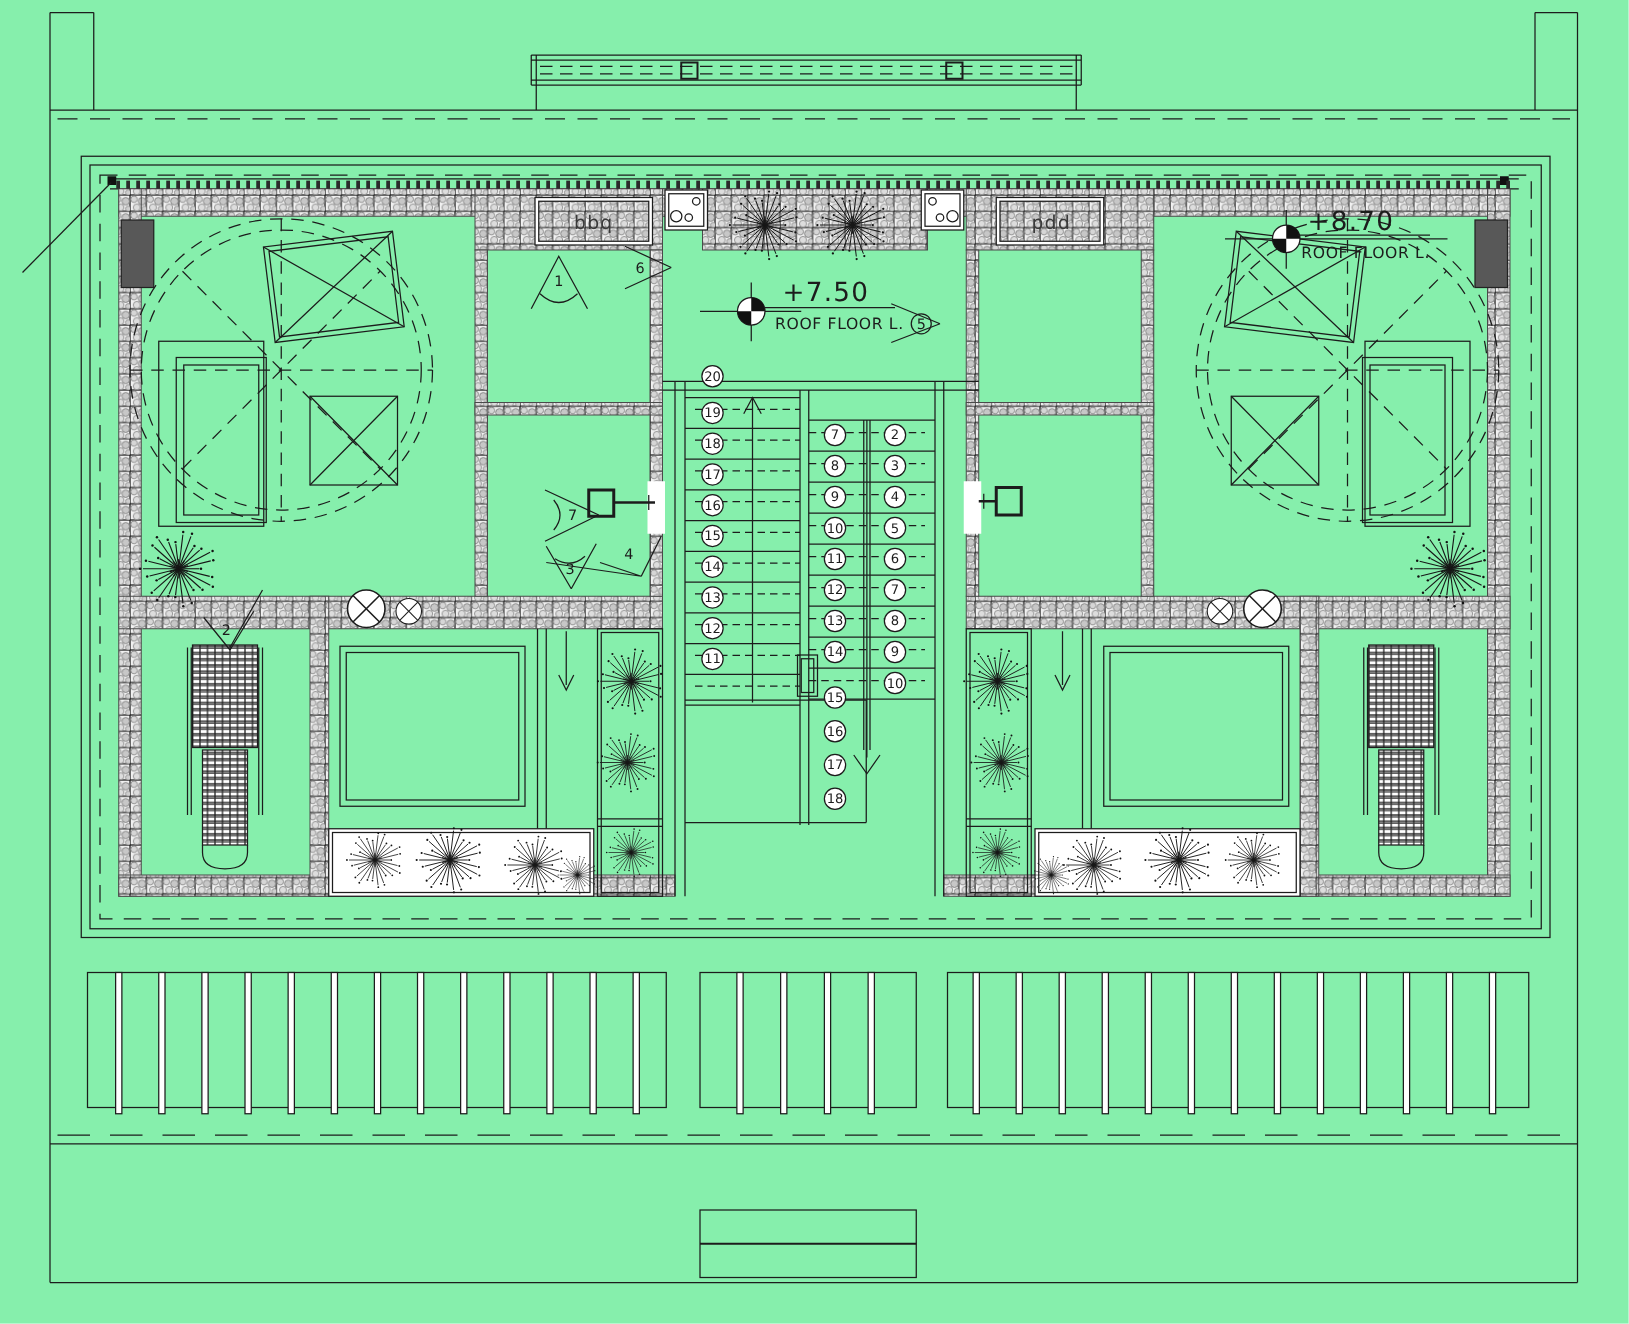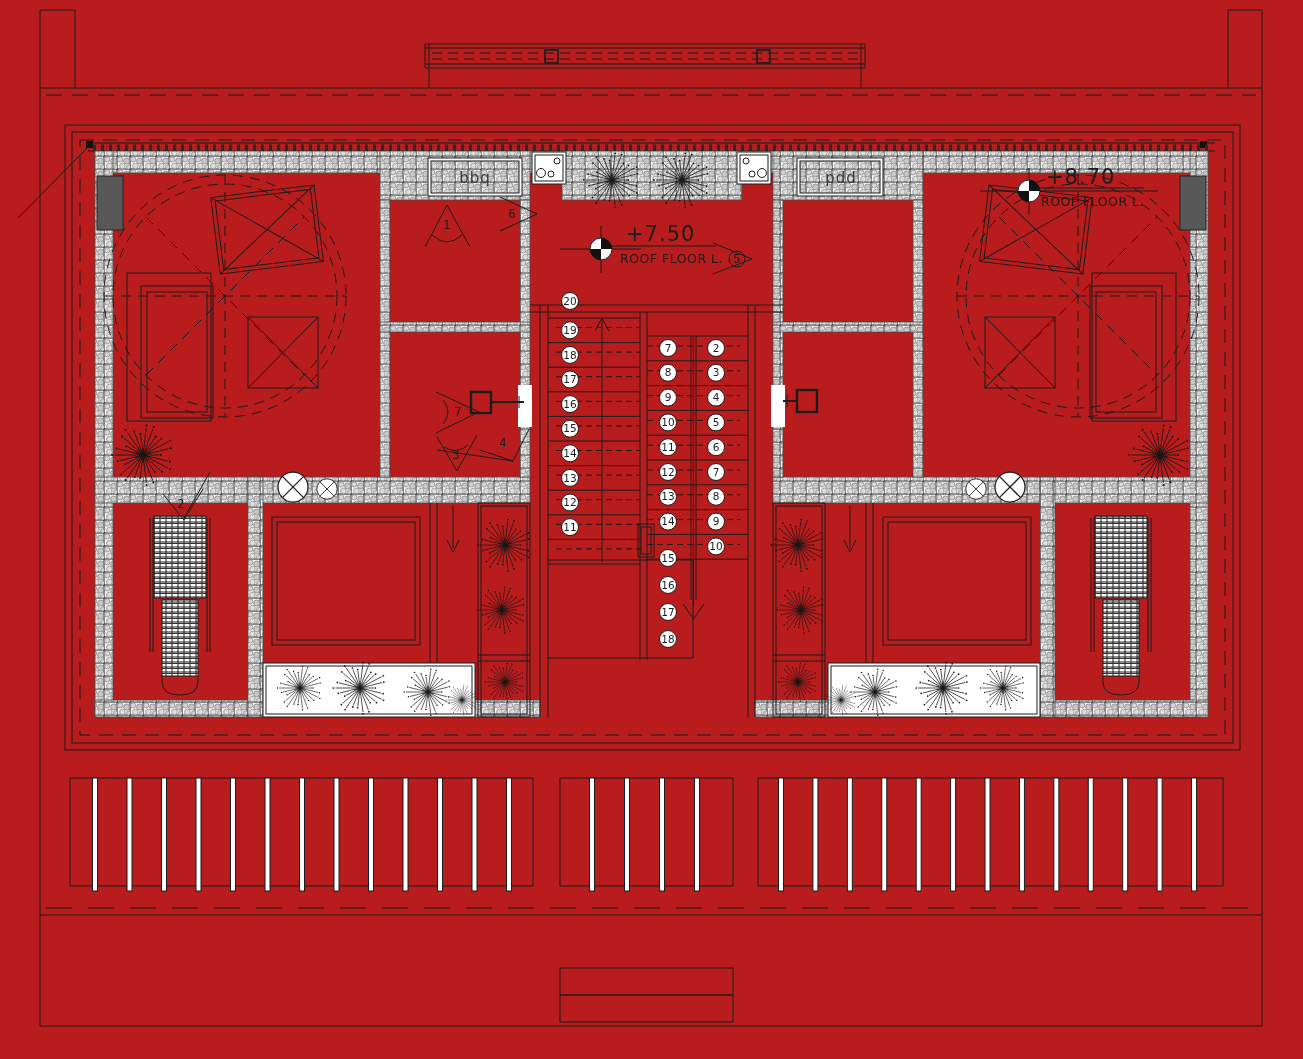--- a/index.html
+++ b/index.html
@@ -1,16 +1,16 @@
 <!DOCTYPE html>
 <html><head>
 <meta charset="utf-8">
 <style>
   html,body{margin:0;padding:0;background:#fff;}
-  .canvas{width:1303px;height:1059px;background:#b91c1c;position:relative;overflow:hidden;text-decoration:underline;}
+  .canvas{width:1303px;height:1059px;background:#86efac;position:relative;overflow:hidden;text-decoration:underline;}
   svg{display:block;}
   text{font-family:"DejaVu Sans","Liberation Sans",sans-serif;fill:#1c1c1c;stroke:none;}
   .lvl-big{font-size:21px;letter-spacing:1px;}
   .lvl-sub{font-size:12.5px;letter-spacing:0.5px;}
   .bbq{font-size:15px;fill:#3a3a3a;letter-spacing:1px;}
   .mnum{font-size:11.5px;text-anchor:middle;}
 </style>
 </head>
 <body>
 

